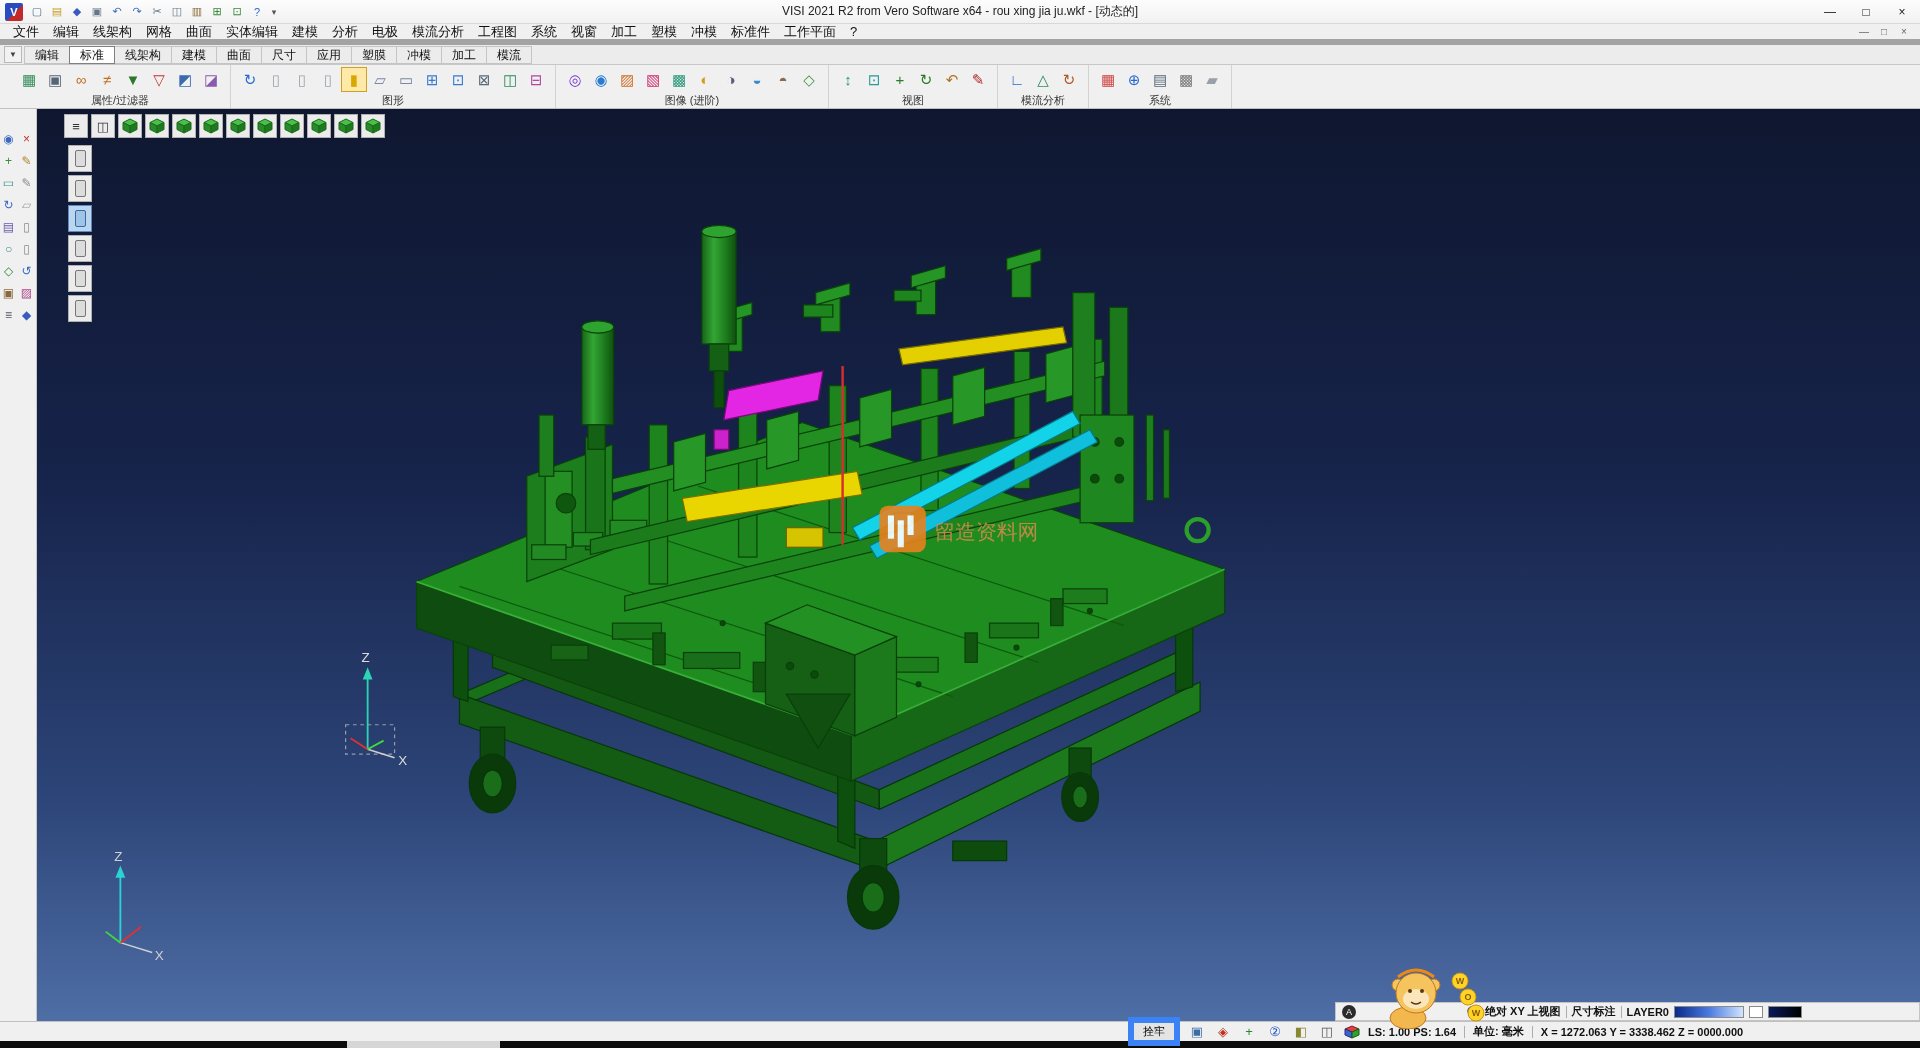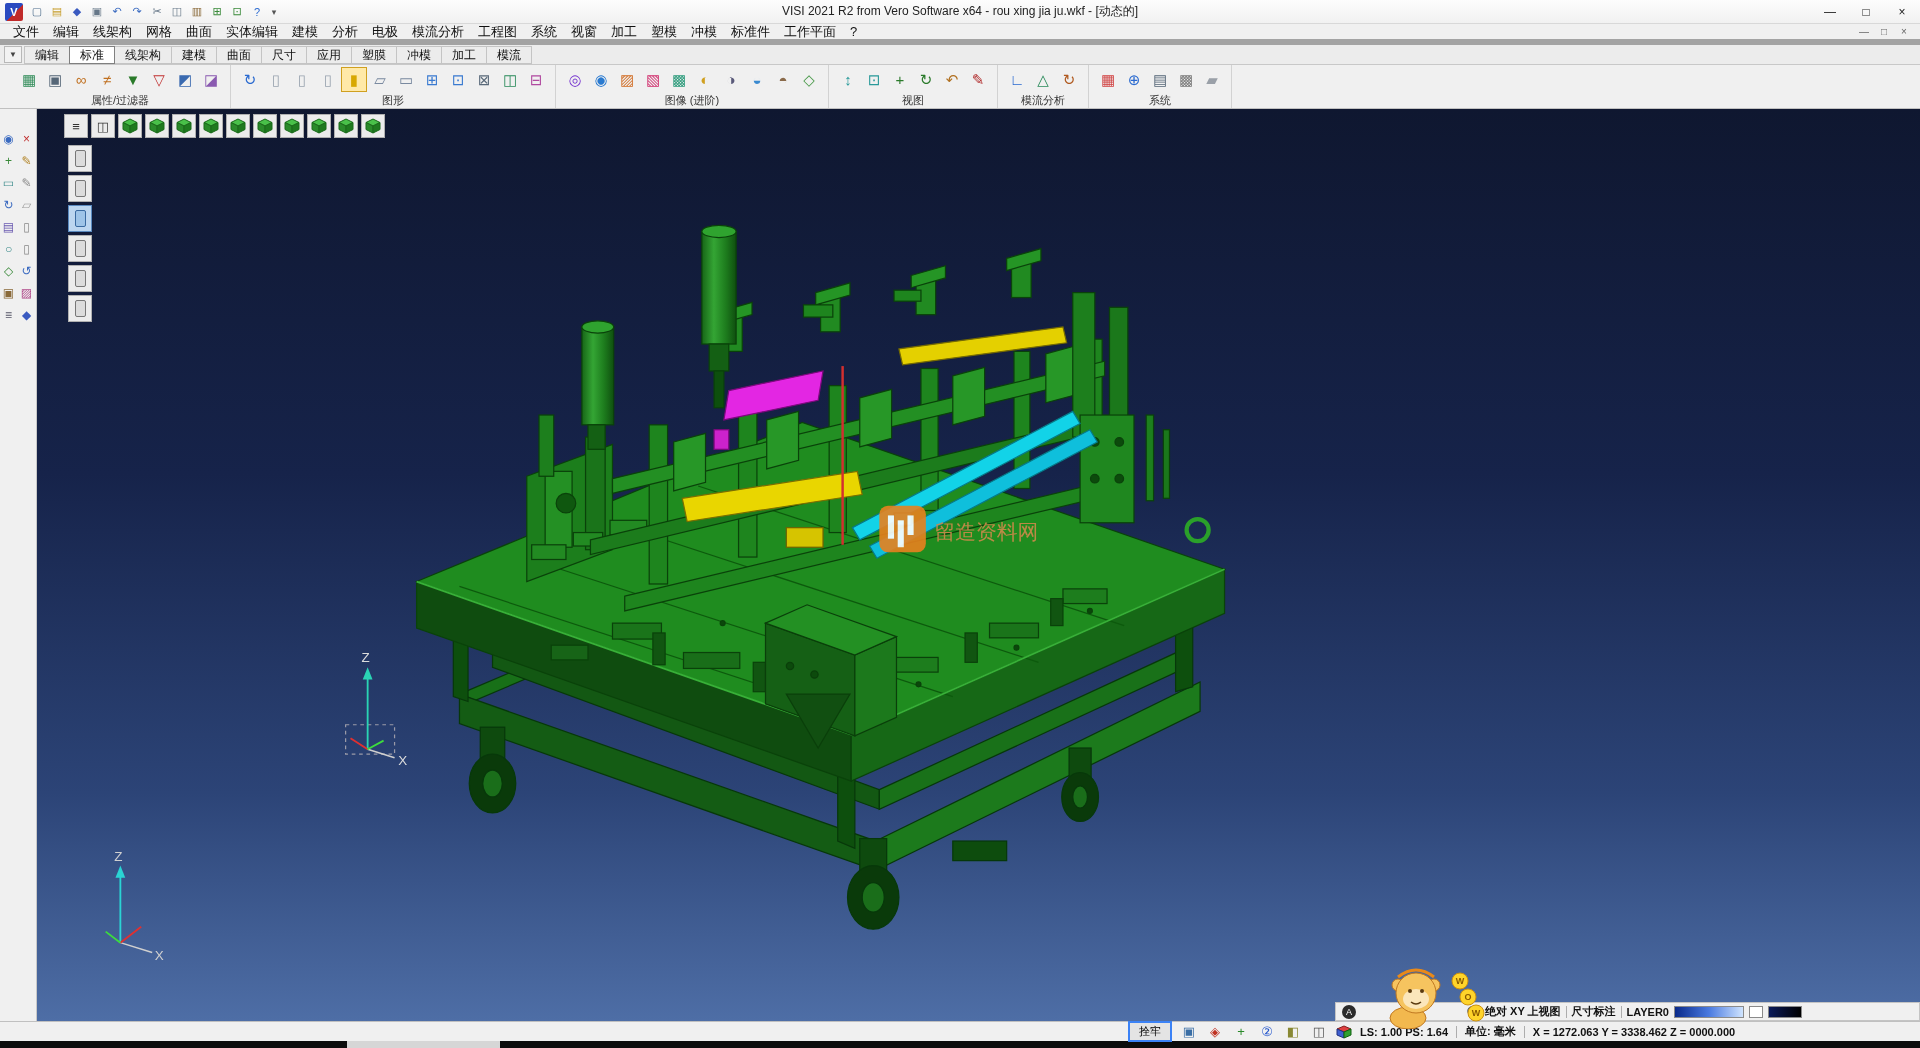--- a/index.html
+++ b/index.html
@@ -68,21 +68,21 @@
                display:flex; align-items:center; justify-content:center; }
   .mascot-gap { width:100px; }
   .sep { width:1px; height:12px; background:#adadad; }
   .layer-chip { font-weight:bold; }
   .grad-bar { width:70px; height:12px; border:1px solid #8a8a8a; background:linear-gradient(90deg,#0a2a8a,#4a7ae0,#cfe4ff); }
   .swatch-w { width:14px; height:12px; border:1px solid #8a8a8a; background:#fff; }
   .swatch-b { width:34px; height:12px; border:1px solid #8a8a8a; background:linear-gradient(90deg,#0a1a5a,#000); }
 
   .status-row2 { position:absolute; left:0; right:0; top:1021px; height:20px; background:#f0f0f0; border-top:1px solid #c0c0c0;
                  display:flex; align-items:center; font-size:11px; color:#111; padding:0 8px; gap:8px; z-index:40; }
-  .snap-btn { font-size:11px; padding:1px 9px; border:2px solid #3b82f6; background:#e4e4e4; margin-left:1120px; }
+  .snap-btn { font-size:11px; padding:1px 9px; border:6px solid #3b82f6; background:#e4e4e4; margin-left:1120px; }
   .st-icon { width:18px; text-align:center; font-size:13px; }
   .st-cell { white-space:nowrap;font-weight:bold; }
   .coords { min-width:230px; }
 
   .taskbar { position:absolute; left:0; right:0; top:1041px; height:7px; background:#0c0c0c; }
   .taskbar .lightseg { position:absolute; left:347px; width:153px; height:7px; background:#d6d6d6; }
 </style>
 </head>
 <body>
 

